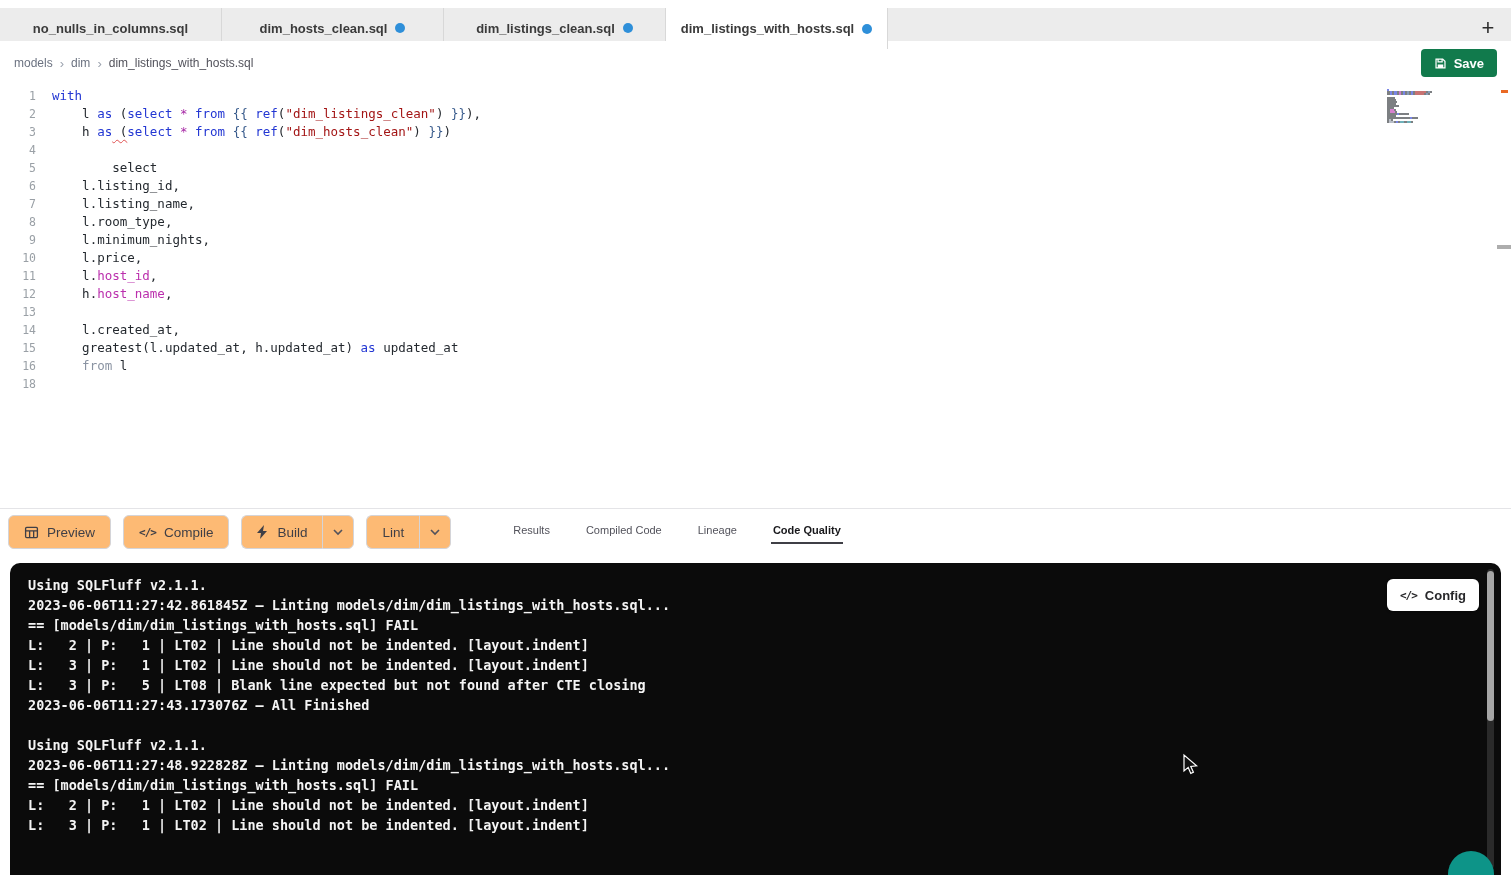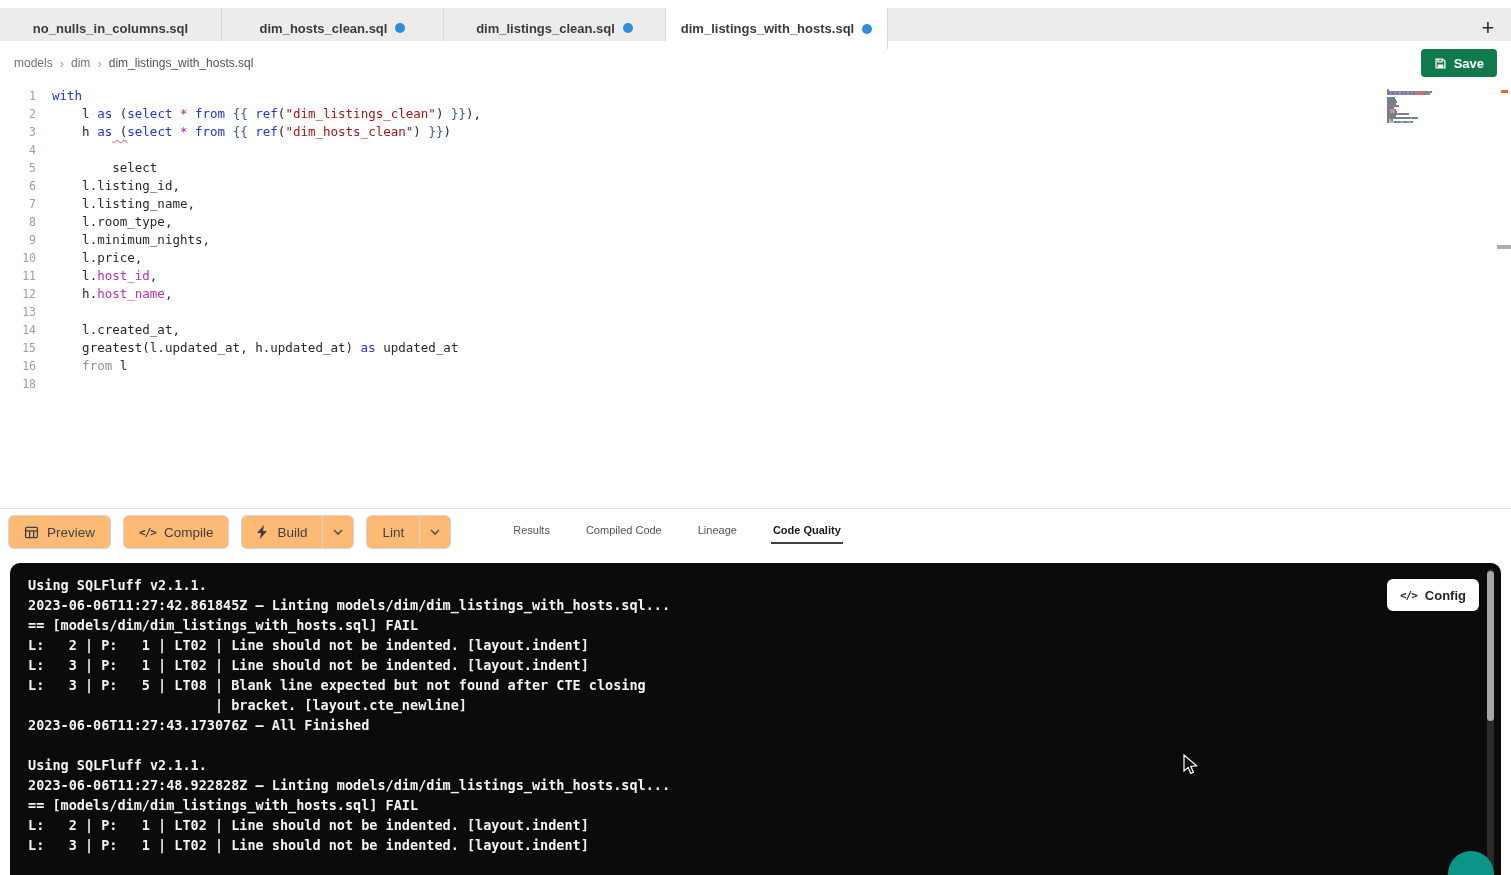--- a/index.html
+++ b/index.html
@@ -252,21 +252,20 @@
 </div>
 
 <div class="terminal">
   <div>
       <div class="term-line">Using SQLFluff v2.1.1.</div>
       <div class="term-line">2023-06-06T11:27:42.861845Z — Linting models/dim/dim_listings_with_hosts.sql...</div>
       <div class="term-line">== [models/dim/dim_listings_with_hosts.sql] FAIL</div>
       <div class="term-line">L:   2 | P:   1 | LT02 | Line should not be indented. [layout.indent]</div>
       <div class="term-line">L:   3 | P:   1 | LT02 | Line should not be indented. [layout.indent]</div>
       <div class="term-line">L:   3 | P:   5 | LT08 | Blank line expected but not found after CTE closing</div>
-      <div class="term-line">                       | bracket. [layout.cte_newline]</div>
       <div class="term-line">2023-06-06T11:27:43.173076Z — All Finished</div>
       <div class="term-line"></div>
       <div class="term-line">Using SQLFluff v2.1.1.</div>
       <div class="term-line">2023-06-06T11:27:48.922828Z — Linting models/dim/dim_listings_with_hosts.sql...</div>
       <div class="term-line">== [models/dim/dim_listings_with_hosts.sql] FAIL</div>
       <div class="term-line">L:   2 | P:   1 | LT02 | Line should not be indented. [layout.indent]</div>
       <div class="term-line">L:   3 | P:   1 | LT02 | Line should not be indented. [layout.indent]</div>
     </div>
   <button class="config-btn">
     <span class="code-glyph">&lt;/&gt;</span>

